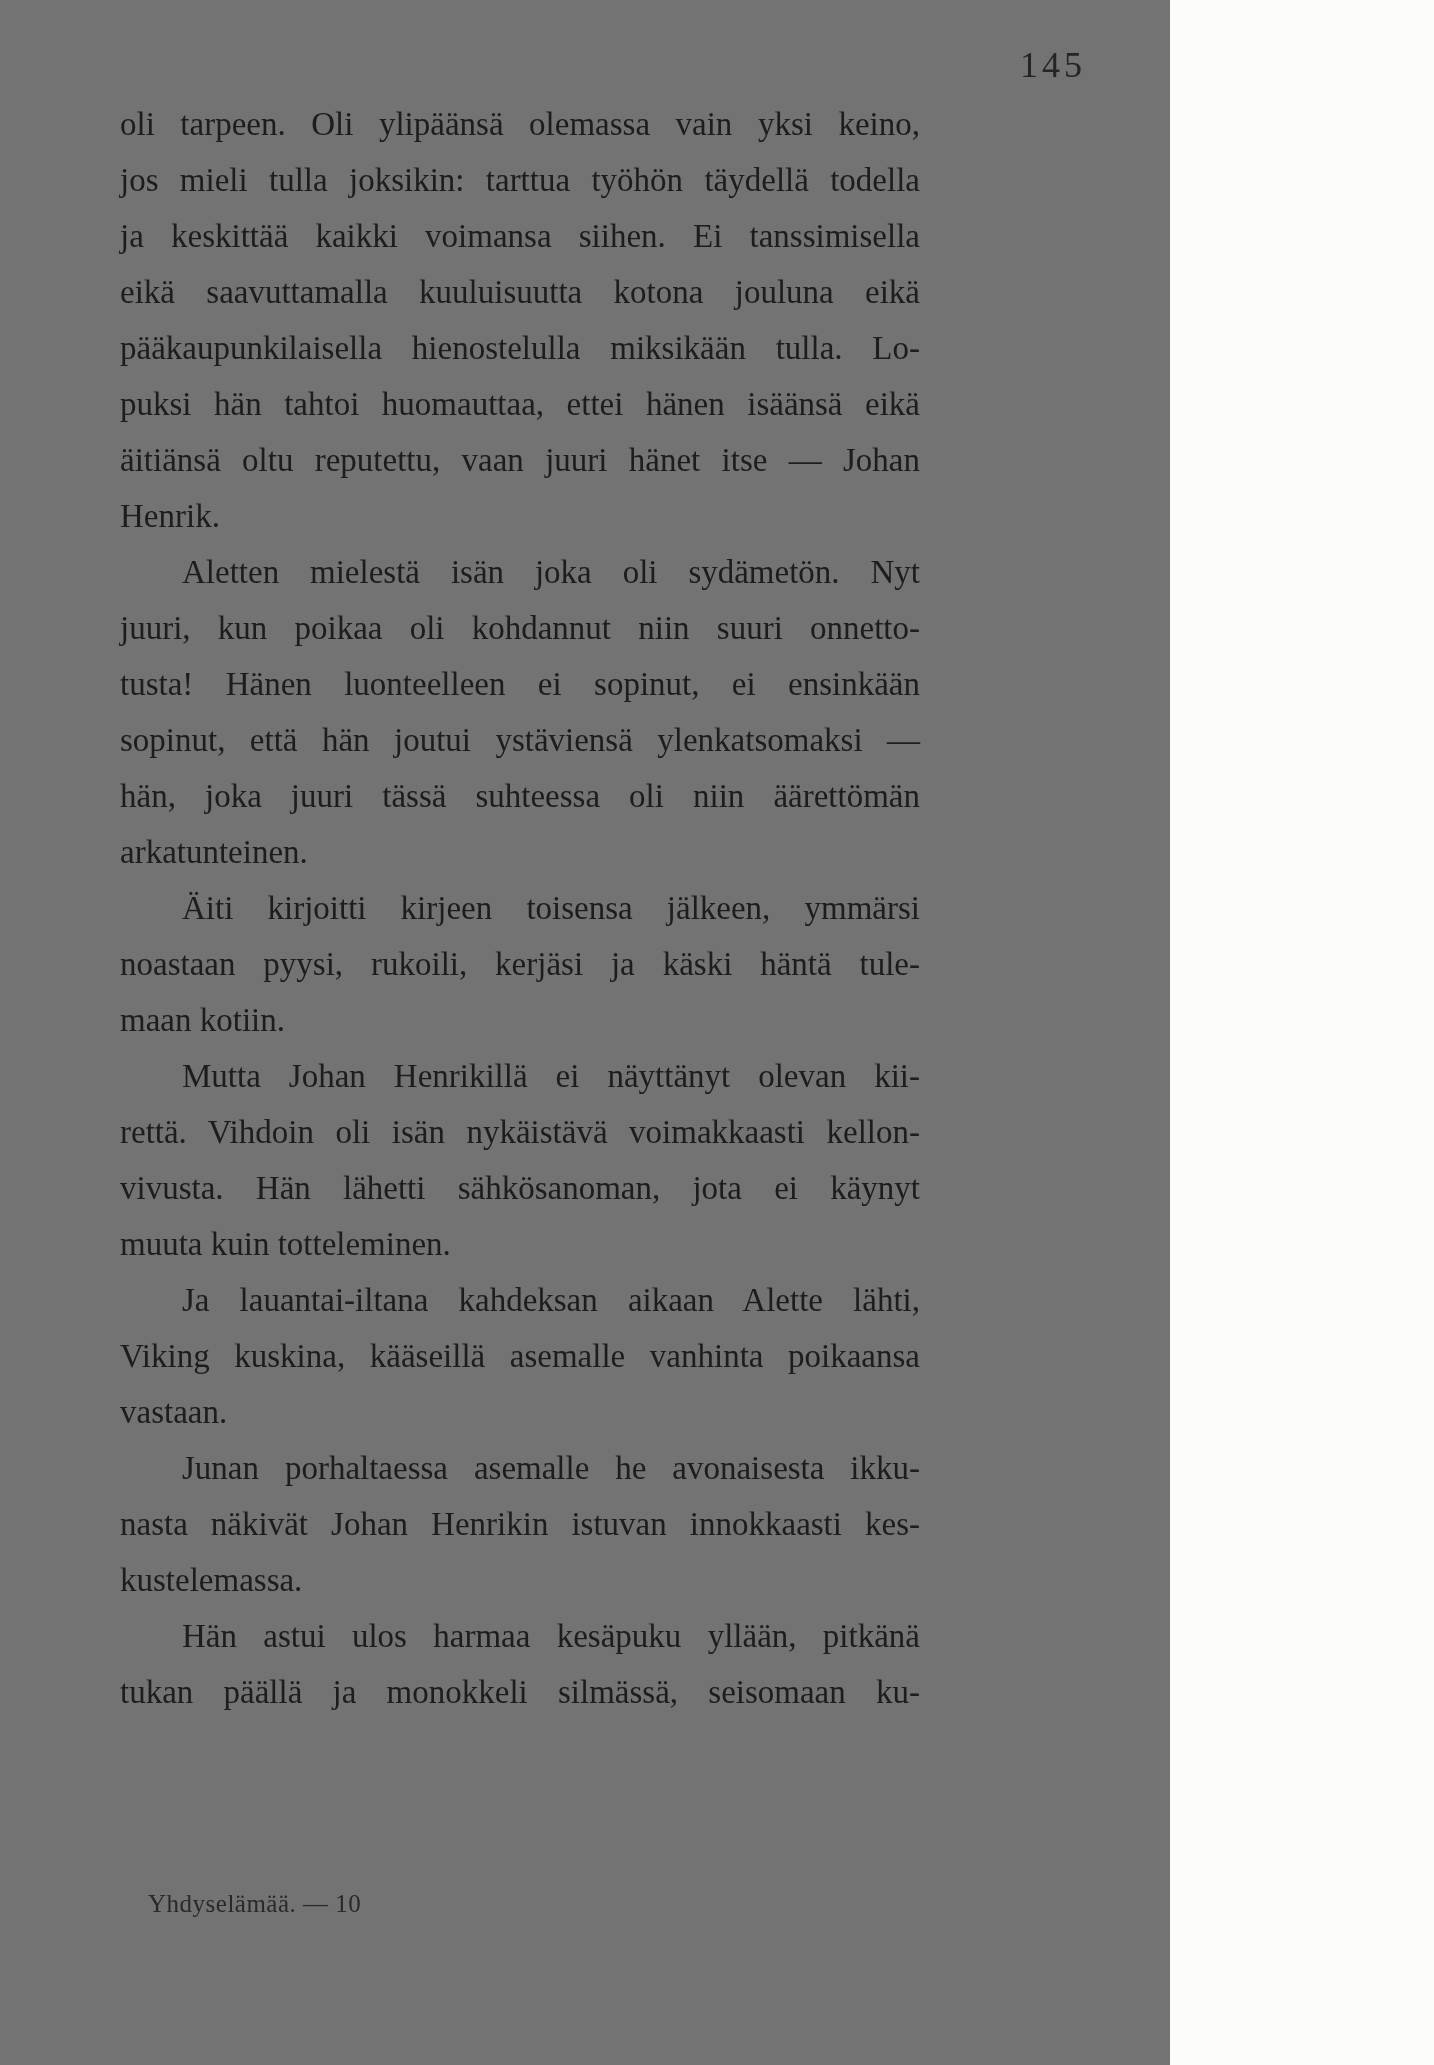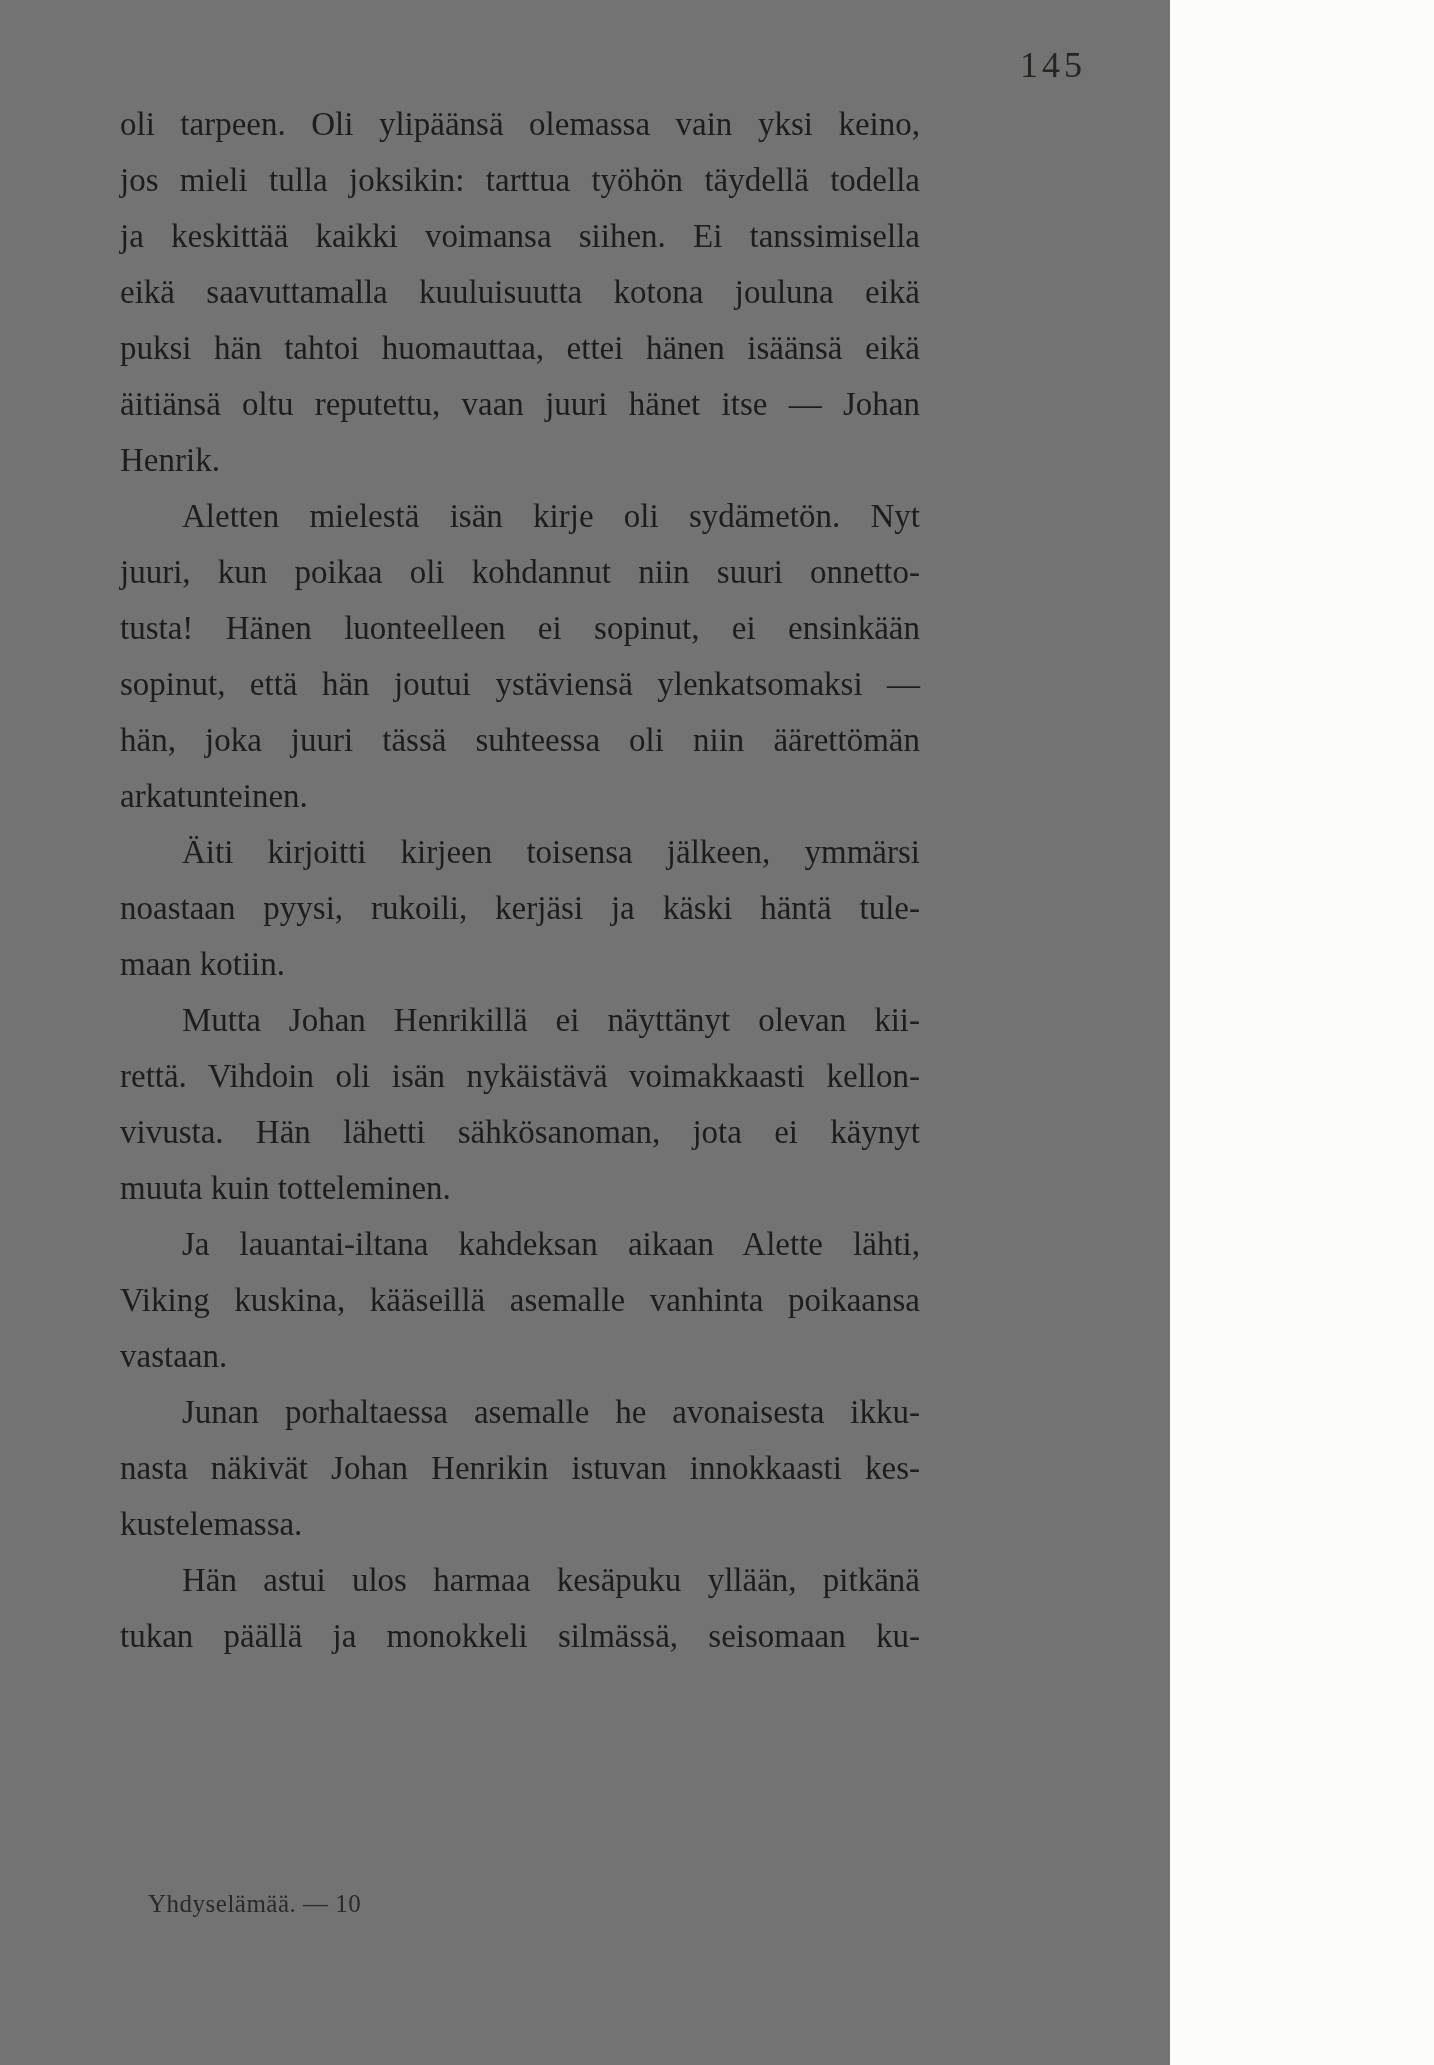--- a/index.html
+++ b/index.html
@@ -71,27 +71,28 @@
 
   <div class="page-number">145</div>
 
   <div class="text-block">
 
     <p class="para">
       <span class="line">oli tarpeen. Oli ylipäänsä olemassa vain yksi keino,</span>
       <span class="line">jos mieli tulla joksikin: tarttua työhön täydellä todella</span>
       <span class="line">ja keskittää kaikki voimansa siihen. Ei tanssimisella</span>
       <span class="line">eikä saavuttamalla kuuluisuutta kotona jouluna eikä</span>
+      <span class="line">pääkaupunkilaisella hienostelulla miksikään tulla. Lo-</span>
       <span class="line">puksi hän tahtoi huomauttaa, ettei hänen isäänsä eikä</span>
       <span class="line">äitiänsä oltu reputettu, vaan juuri hänet itse — Johan</span>
       <span class="line last">Henrik.</span>
     </p>
 
     <p class="para indent">
-      <span class="line">Aletten mielestä isän kirje oli sydämetön. Nyt</span>
+      <span class="line">Aletten mielestä isän joka oli sydämetön. Nyt</span>
       <span class="line">juuri, kun poikaa oli kohdannut niin suuri onnetto-</span>
       <span class="line">tusta! Hänen luonteelleen ei sopinut, ei ensinkään</span>
       <span class="line">sopinut, että hän joutui ystäviensä ylenkatsomaksi —</span>
       <span class="line">hän, joka juuri tässä suhteessa oli niin äärettömän</span>
       <span class="line last">arkatunteinen.</span>
     </p>
 
     <p class="para indent">
       <span class="line">Äiti kirjoitti kirjeen toisensa jälkeen, ymmärsi</span>
       <span class="line">noastaan pyysi, rukoili, kerjäsi ja käski häntä tule-</span>

